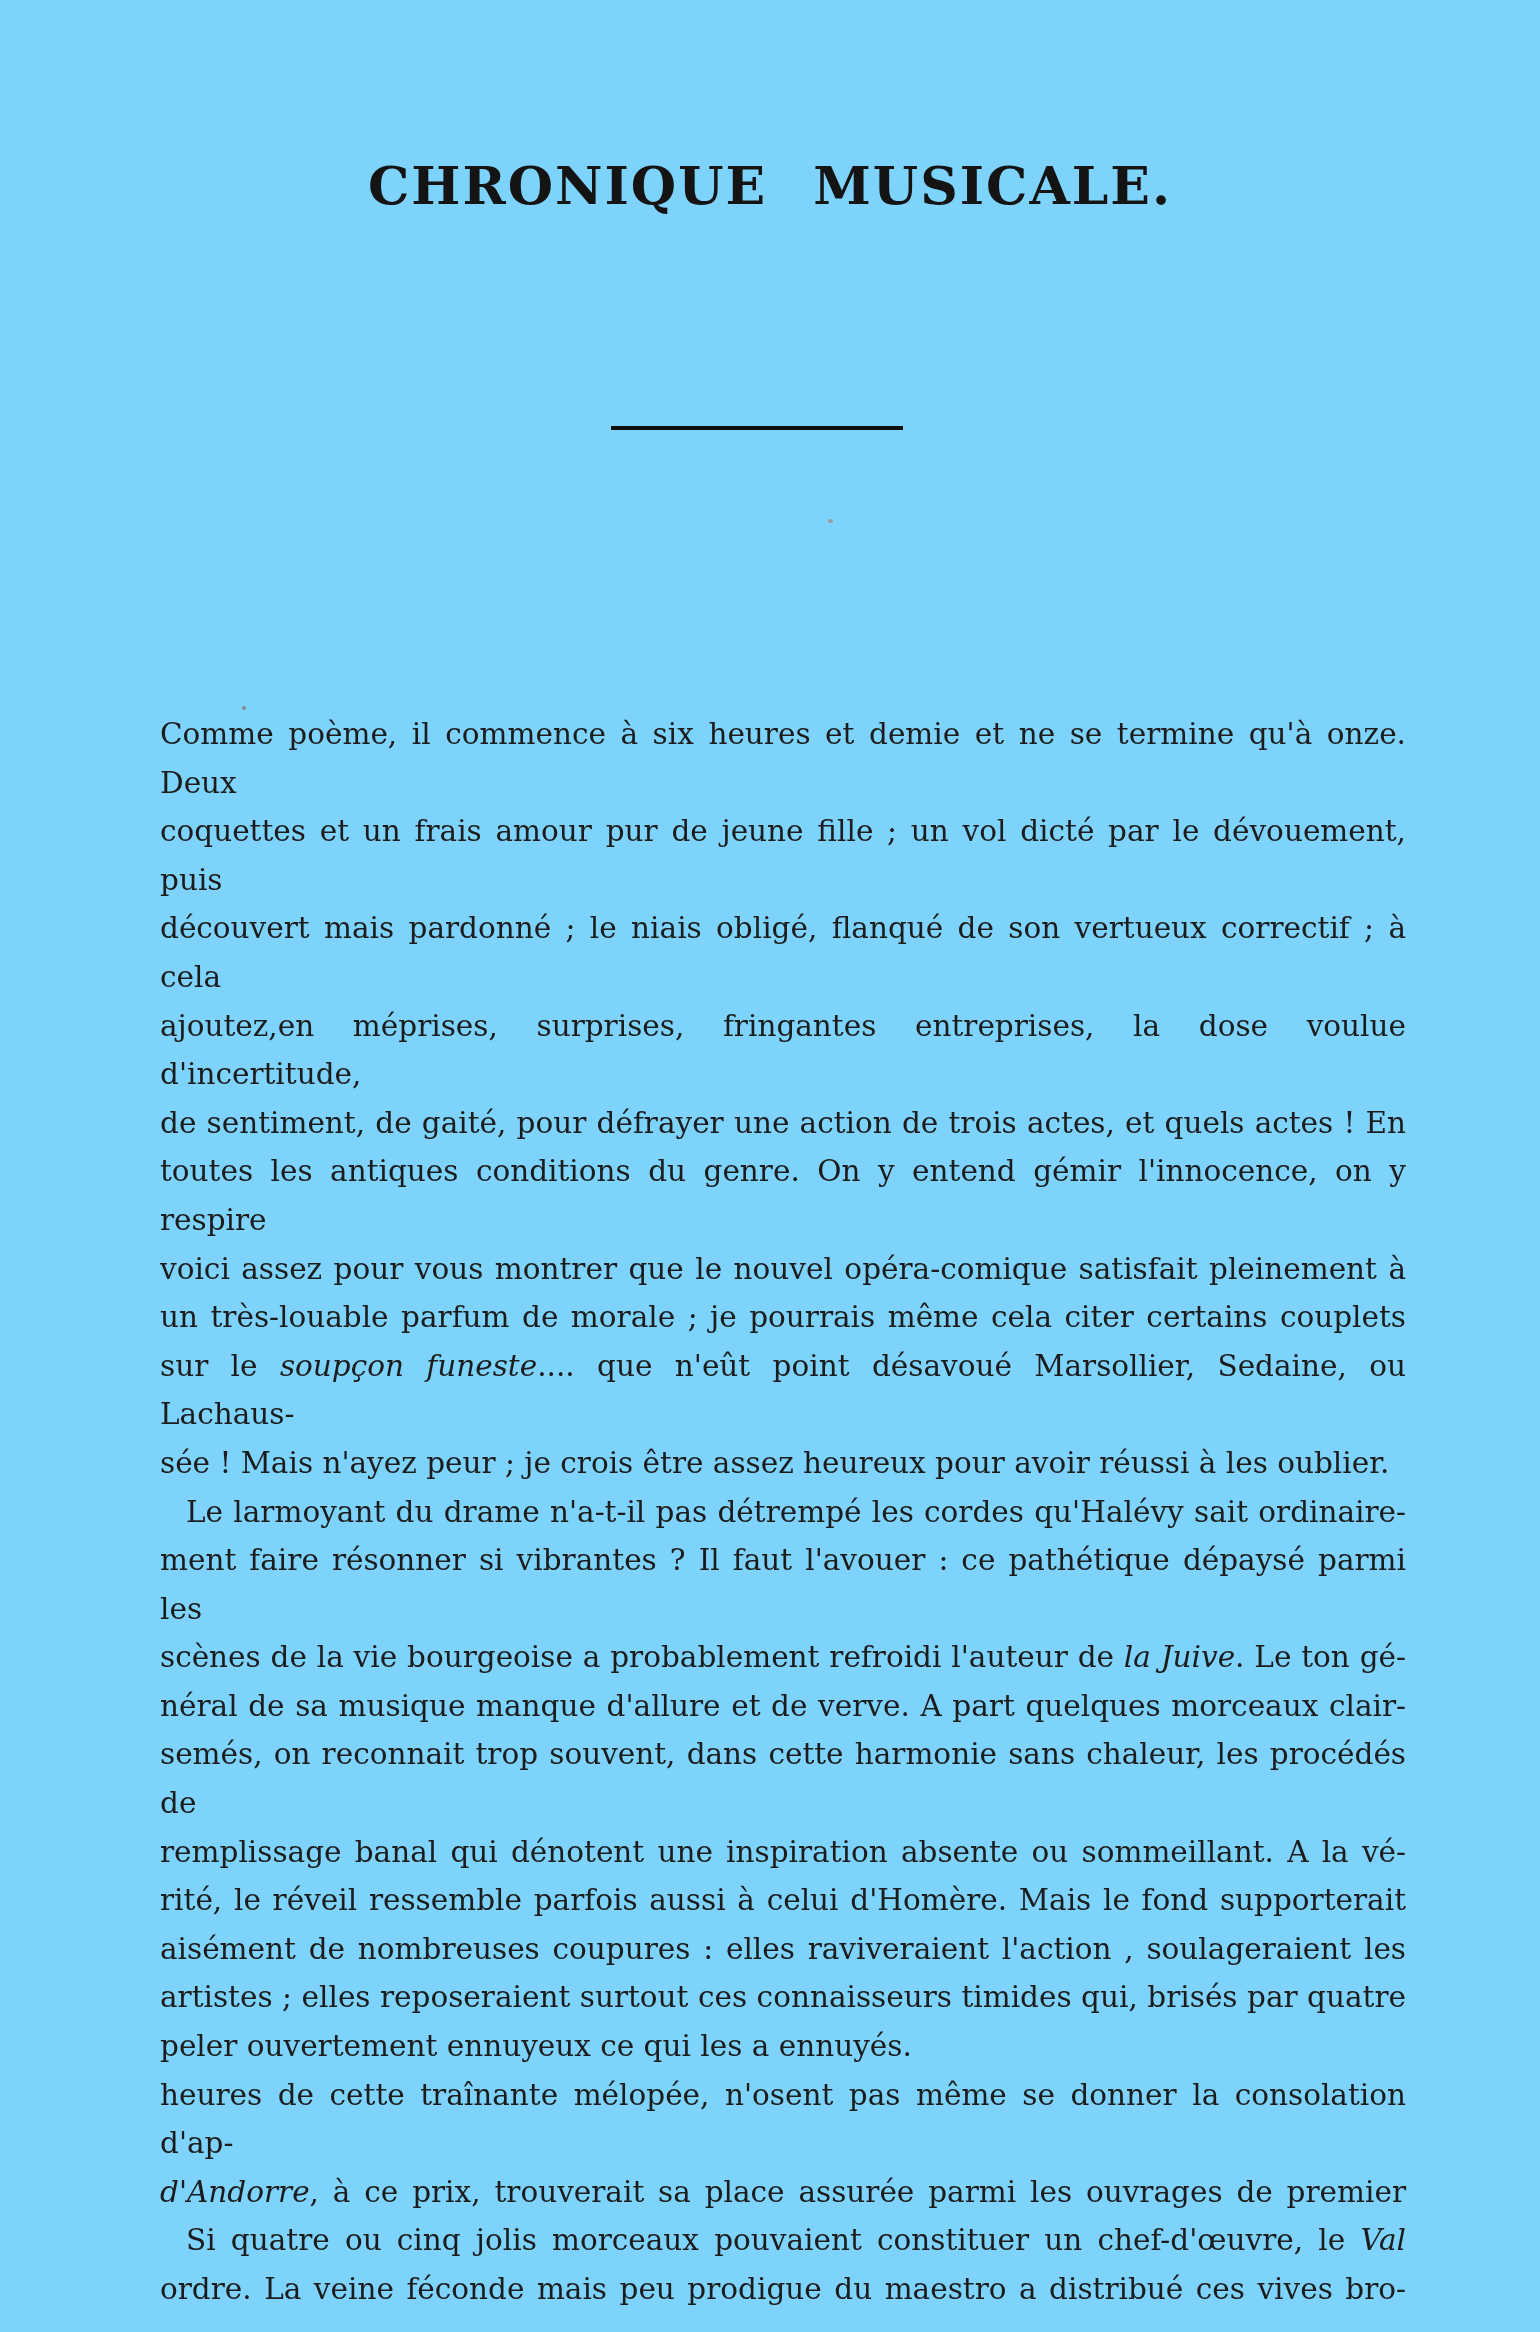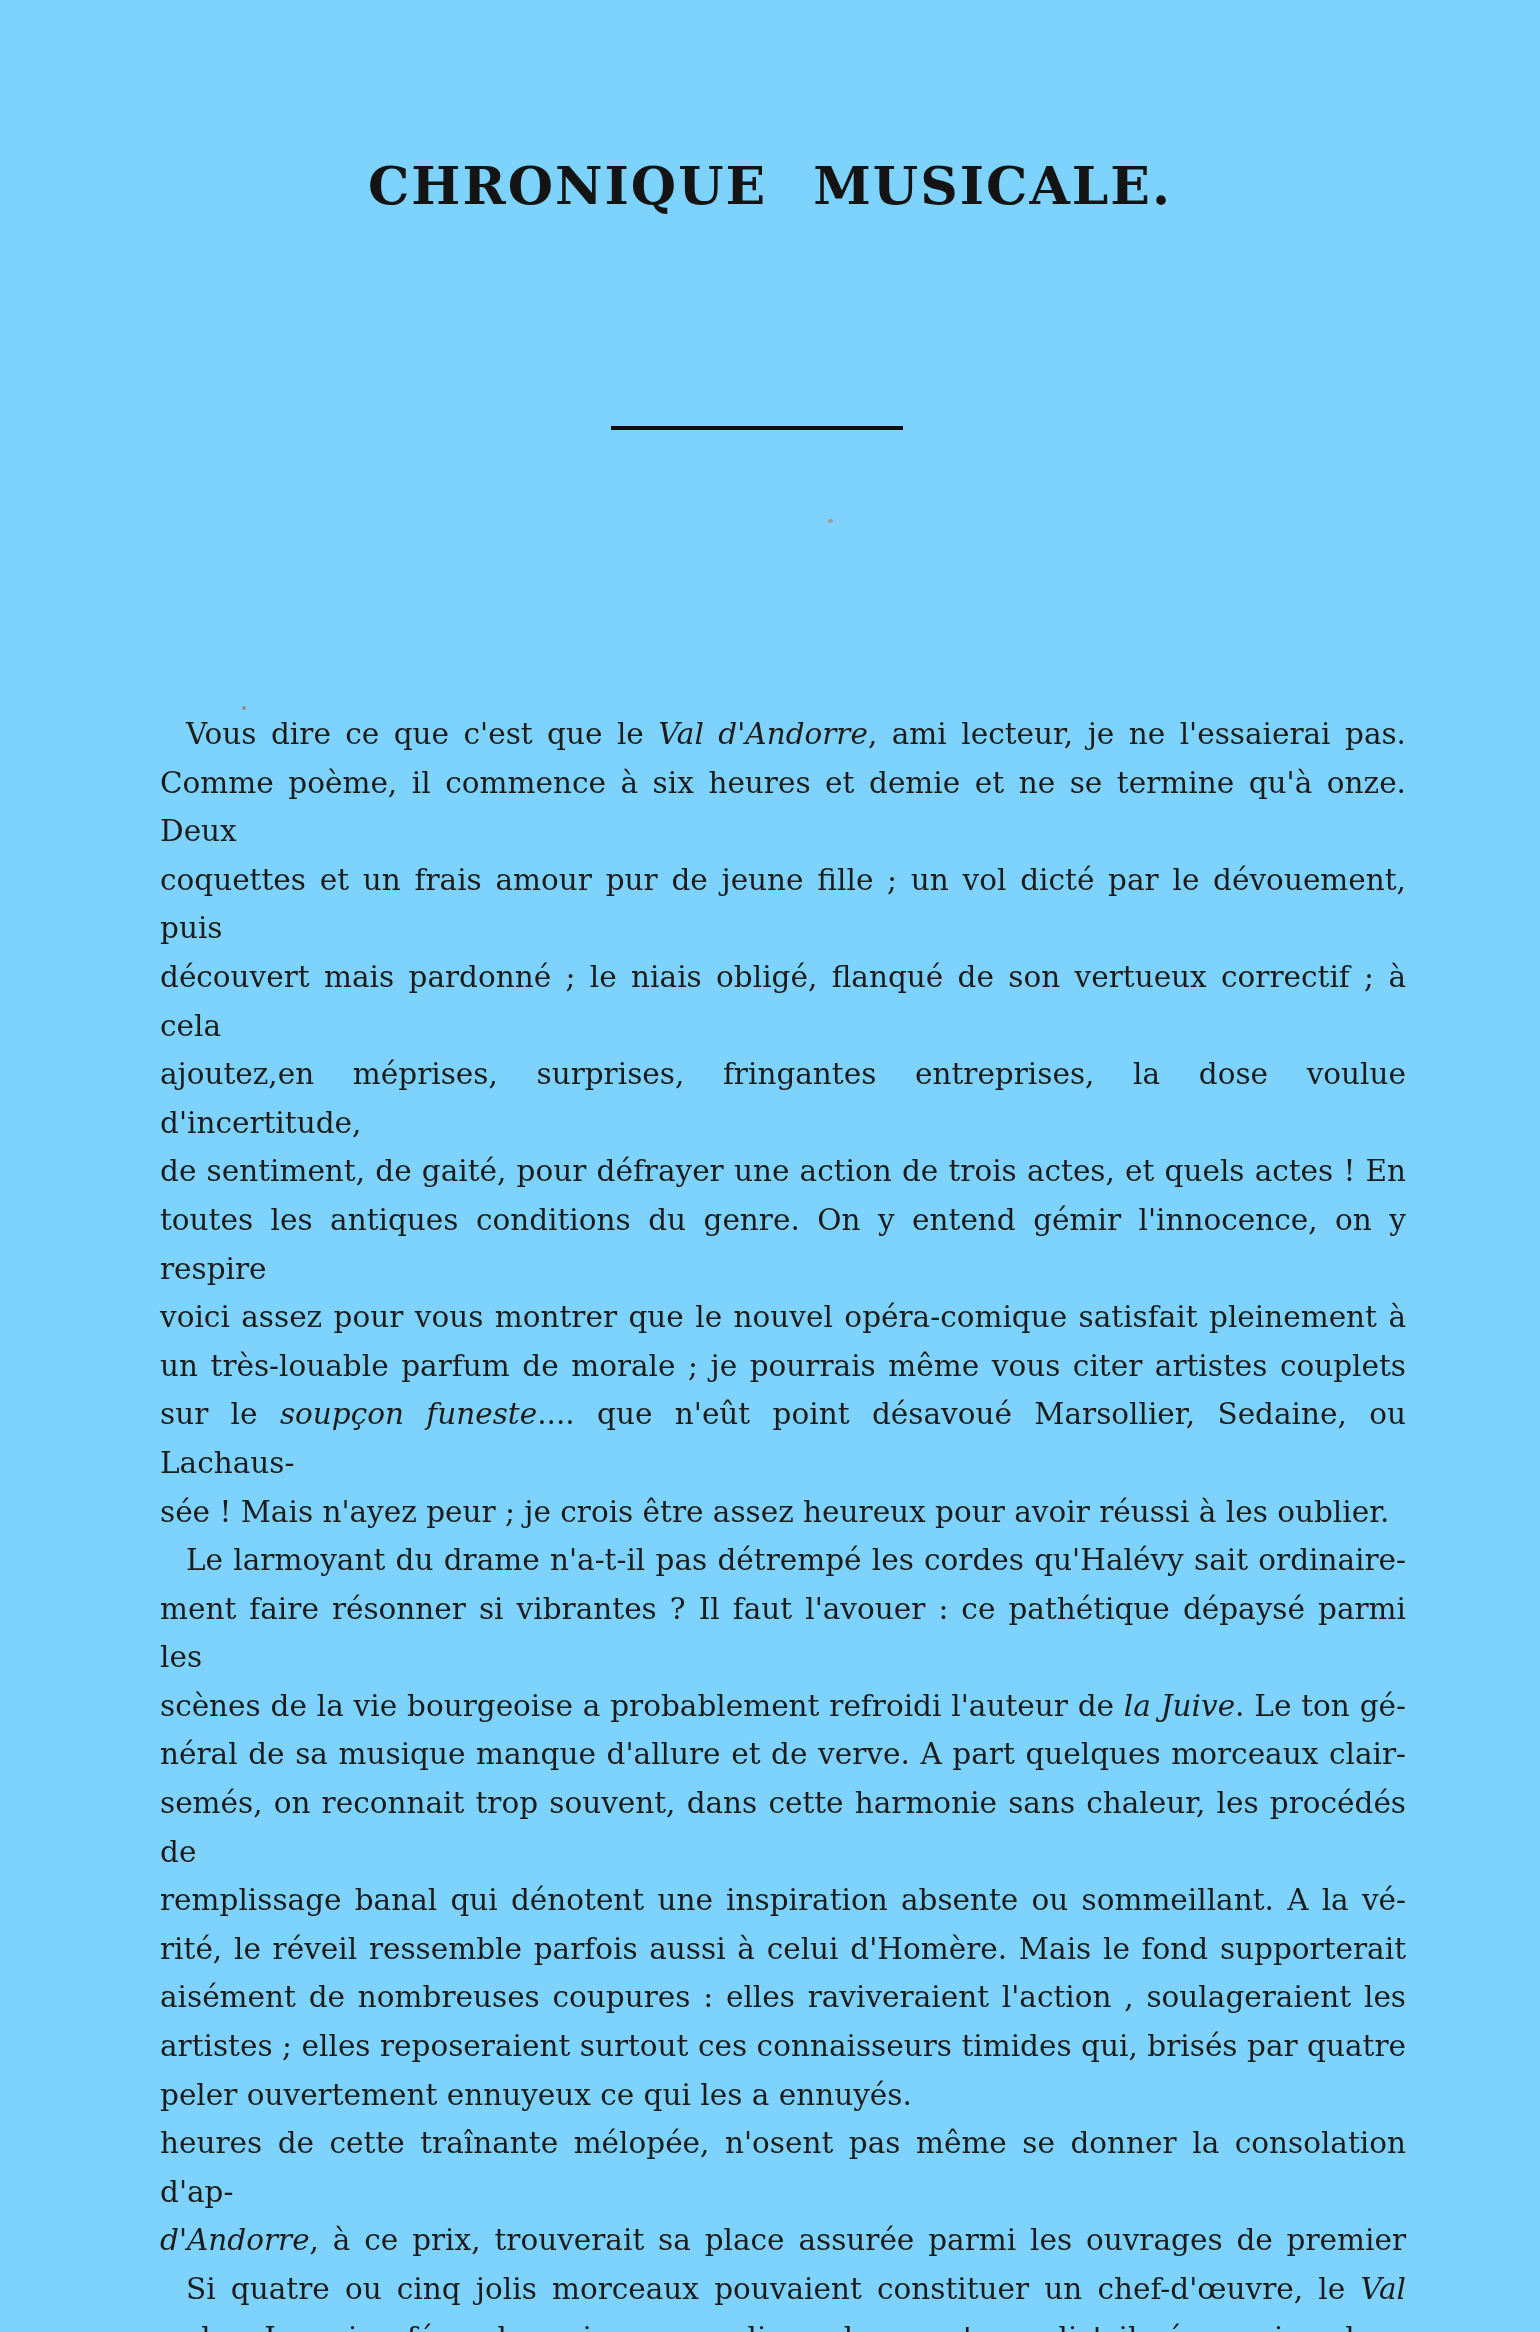--- a/index.html
+++ b/index.html
@@ -64,29 +64,28 @@
 </head>
 <body>
 
 <div class="page">
   <h1 class="title">CHRONIQUE MUSICALE.</h1>
   <div class="rule"></div>
   <div class="speck s1"></div>
   <div class="speck s2"></div>
   <div class="body-text">
       <div class="para">
-        <div class="line indent"><span class="run">Vous dire ce que c'est que le </span><span class="run i">Val d'Andorre</span><span class="run">, ami lecteur, je ne l'essaierai pas.</span></div>
         <div class="line"><span class="run">Comme poème, il commence à six heures et demie et ne se termine qu'à onze. Deux</span></div>
         <div class="line"><span class="run">coquettes et un frais amour pur de jeune fille ; un vol dicté par le dévouement, puis</span></div>
         <div class="line"><span class="run">découvert mais pardonné ; le niais obligé, flanqué de son vertueux correctif ; à cela</span></div>
         <div class="line"><span class="run">ajoutez,en méprises, surprises, fringantes entreprises, la dose voulue d'incertitude,</span></div>
         <div class="line"><span class="run">de sentiment, de gaité, pour défrayer une action de trois actes, et quels actes ! En</span></div>
         <div class="line"><span class="run">toutes les antiques conditions du genre. On y entend gémir l'innocence, on y respire</span></div>
         <div class="line"><span class="run">voici assez pour vous montrer que le nouvel opéra-comique satisfait pleinement à</span></div>
-        <div class="line"><span class="run">un très-louable parfum de morale ; je pourrais même vous citer artistes couplets</span></div>
+        <div class="line"><span class="run">un très-louable parfum de morale ; je pourrais même cela citer certains couplets</span></div>
         <div class="line"><span class="run">sur le </span><span class="run i">soupçon funeste</span><span class="run">.... que n'eût point désavoué Marsollier, Sedaine, ou Lachaus-</span></div>
         <div class="line end"><span class="run">sée ! Mais n'ayez peur ; je crois être assez heureux pour avoir réussi à les oublier.</span></div>
       </div>
       <div class="para">
         <div class="line indent"><span class="run">Le larmoyant du drame n'a-t-il pas détrempé les cordes qu'Halévy sait ordinaire-</span></div>
         <div class="line"><span class="run">ment faire résonner si vibrantes ? Il faut l'avouer : ce pathétique dépaysé parmi les</span></div>
         <div class="line"><span class="run">scènes de la vie bourgeoise a probablement refroidi l'auteur de </span><span class="run i">la Juive</span><span class="run">. Le ton gé-</span></div>
         <div class="line"><span class="run">néral de sa musique manque d'allure et de verve. A part quelques morceaux clair-</span></div>
         <div class="line"><span class="run">semés, on reconnait trop souvent, dans cette harmonie sans chaleur, les procédés de</span></div>
         <div class="line"><span class="run">remplissage banal qui dénotent une inspiration absente ou sommeillant. A la vé-</span></div>

